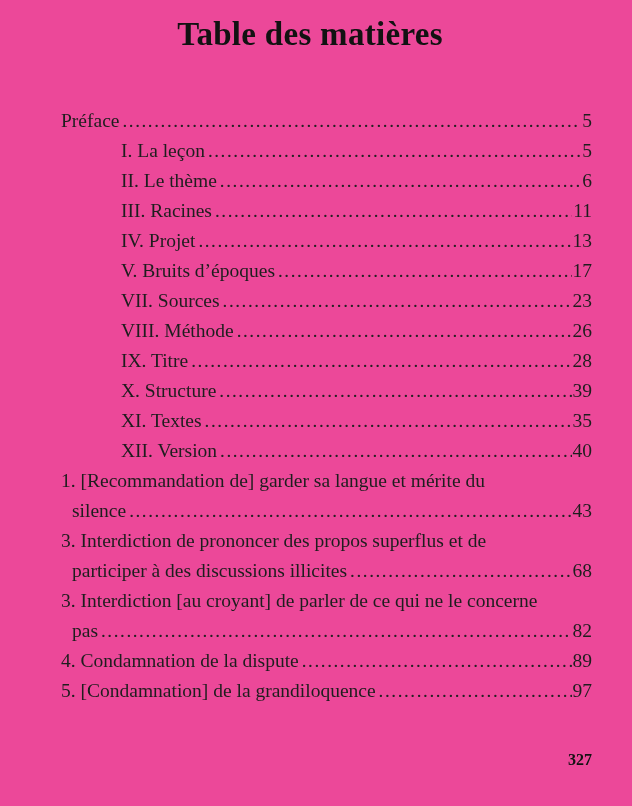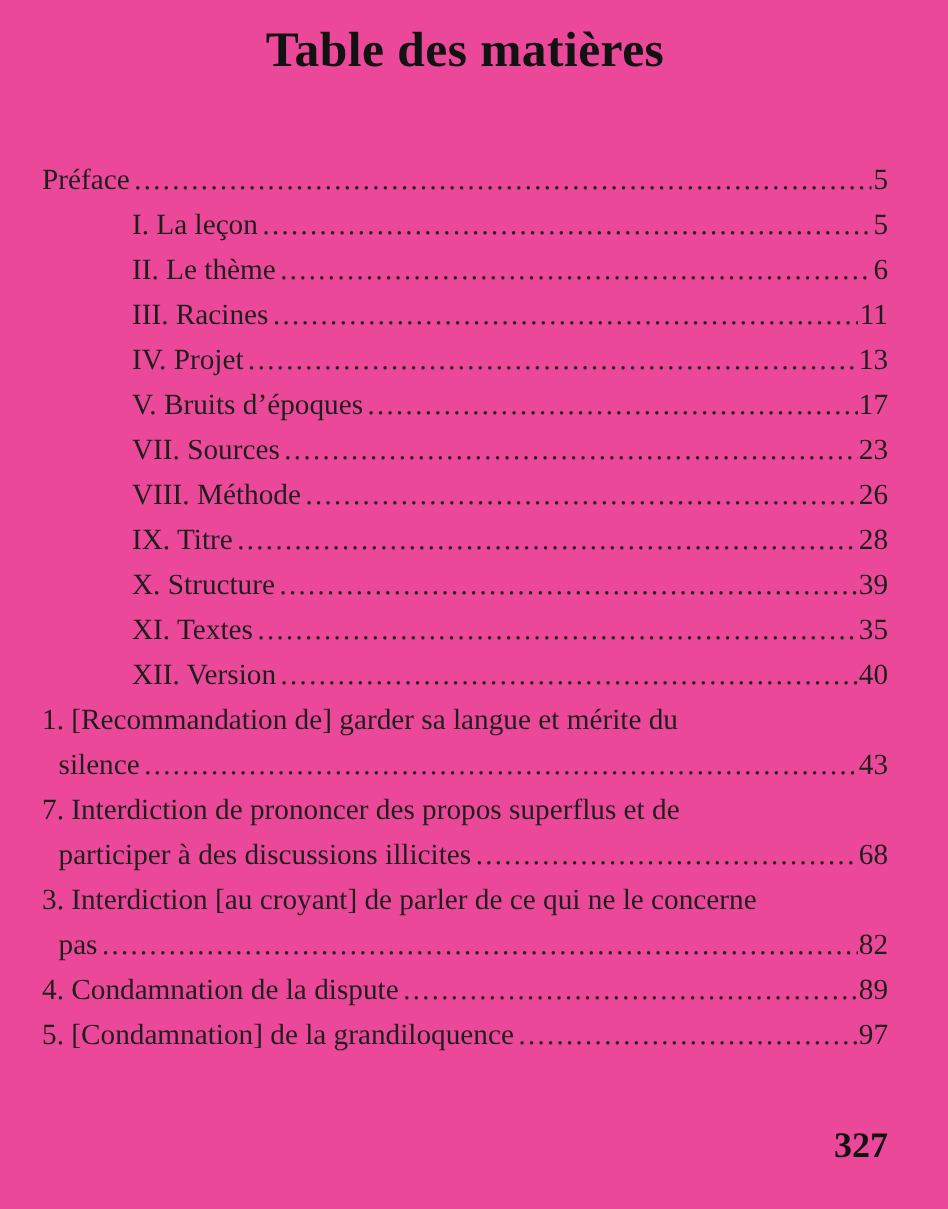--- a/index.html
+++ b/index.html
@@ -33,20 +33,21 @@
     left: 28px;
     right: 40px;
     top: 106px;
     font-size: 19.5px;
   }
   .toc-row {
     display: flex;
     align-items: baseline;
     line-height: 30px;
     height: 30px;
+    margin-left: 33px;
   }
   .toc-entry.level-1 .toc-row {
     padding-left: 60px;
   }
   .toc-row.cont {
     padding-left: 11px;
   }
   .toc-text {
     white-space: nowrap;
   }
@@ -70,21 +71,21 @@
     white-space: nowrap;
     color: #222222;
   }
   .pgnum {
     white-space: nowrap;
   }
   .folio {
     position: absolute;
     top: 751px;
     right: 40px;
-    font-size: 24px;
+    font-size: 16px;
     font-weight: bold;
     color: #121212;
   }
 </style>
 </head>
 <body>
 
 <div class="page">
   <h1 class="title">Table des matières</h1>
   <nav class="toc">
@@ -177,21 +178,21 @@
           <span class="toc-text">1. [Recommandation de] garder sa langue et mérite du</span>
         </div>
         <div class="toc-row cont">
           <span class="toc-text">silence</span>
           <span class="leader"></span>
           <span class="pgnum">43</span>
         </div>
       </div>
       <div class="toc-entry level-0">
         <div class="toc-row">
-          <span class="toc-text">7. Interdiction de prononcer des propos superflus et de</span>
+          <span class="toc-text">3. Interdiction de prononcer des propos superflus et de</span>
         </div>
         <div class="toc-row cont">
           <span class="toc-text">participer à des discussions illicites</span>
           <span class="leader"></span>
           <span class="pgnum">68</span>
         </div>
       </div>
       <div class="toc-entry level-0">
         <div class="toc-row">
           <span class="toc-text">3. Interdiction [au croyant] de parler de ce qui ne le concerne</span>

